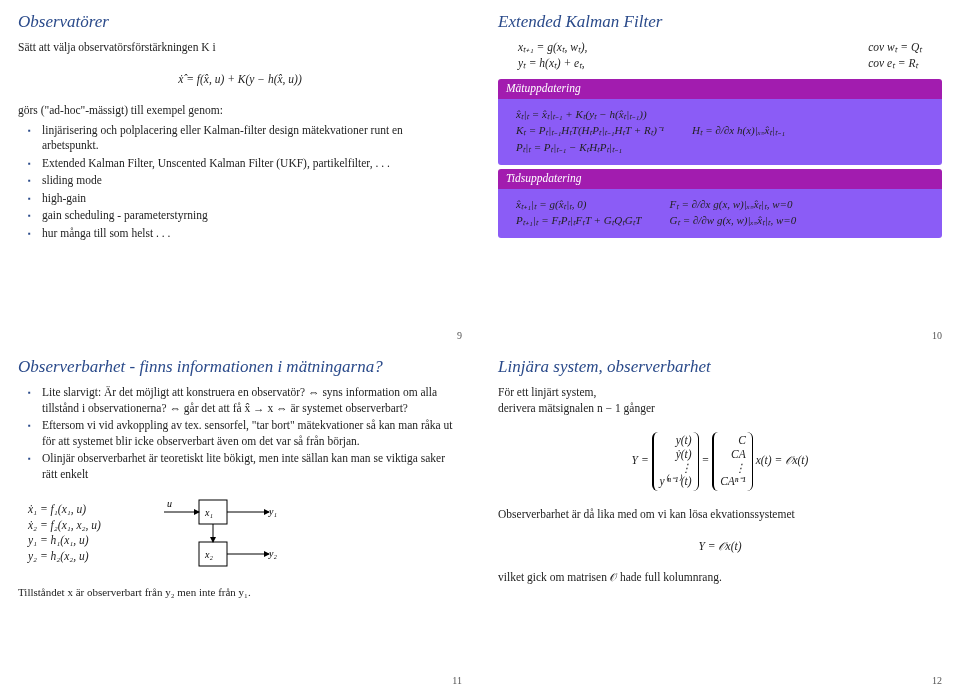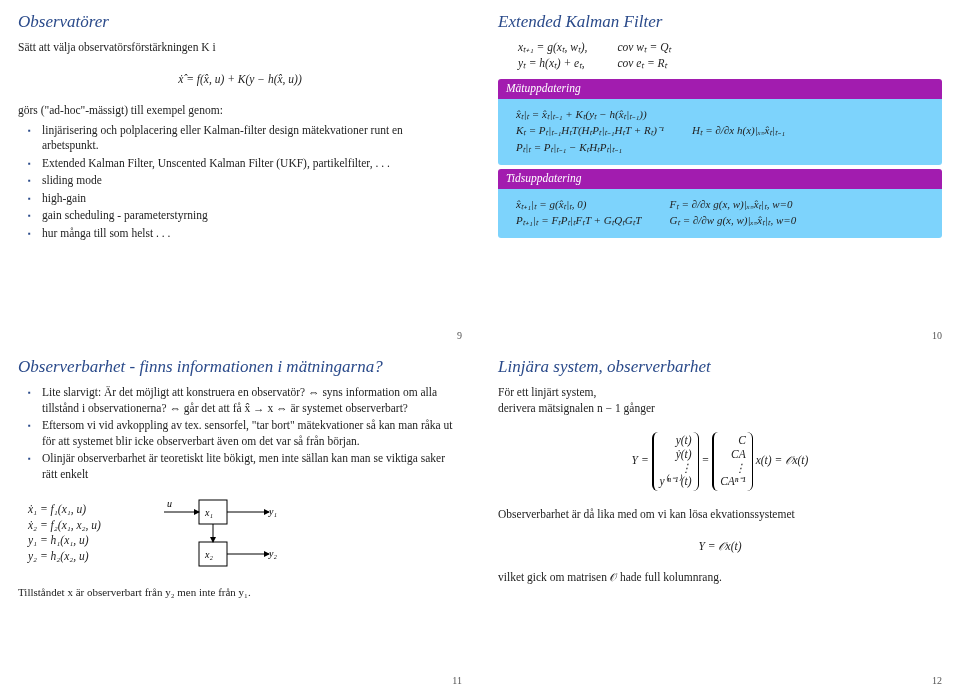--- a/index.html
+++ b/index.html
@@ -70,28 +70,29 @@
   .block-title {
     background: #a21caf;
     color: #fff;
     padding: 2px 8px;
     font-style: italic;
     font-size: 11.5px;
     border-radius: 3px 3px 0 0;
     margin-top: 4px;
   }
   .block-body {
-    background: #7dd3fc;
+    background: #8b5cf6;
     padding: 6px 8px 8px 8px;
     font-size: 11px;
     border-radius: 0 0 3px 3px;
     margin-bottom: 4px;
   }
   .eq-row {
     display: flex;
+    justify-content: space-between;
     gap: 30px;
     margin: 4px 20px 8px 20px;
   }
   .eq-col {
     text-align: left;
     font-style: italic;
   }
   .sub-eqs {
     margin: 2px 0 2px 10px;
     font-style: italic;

